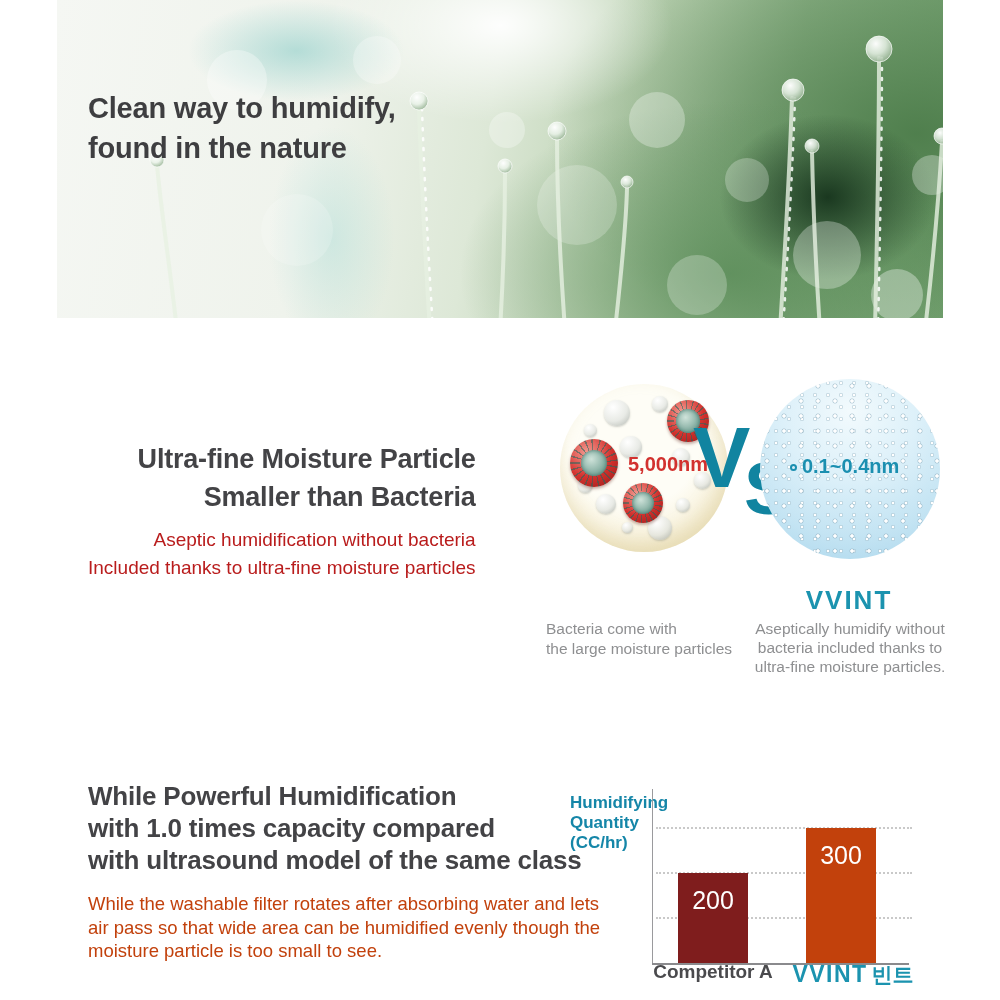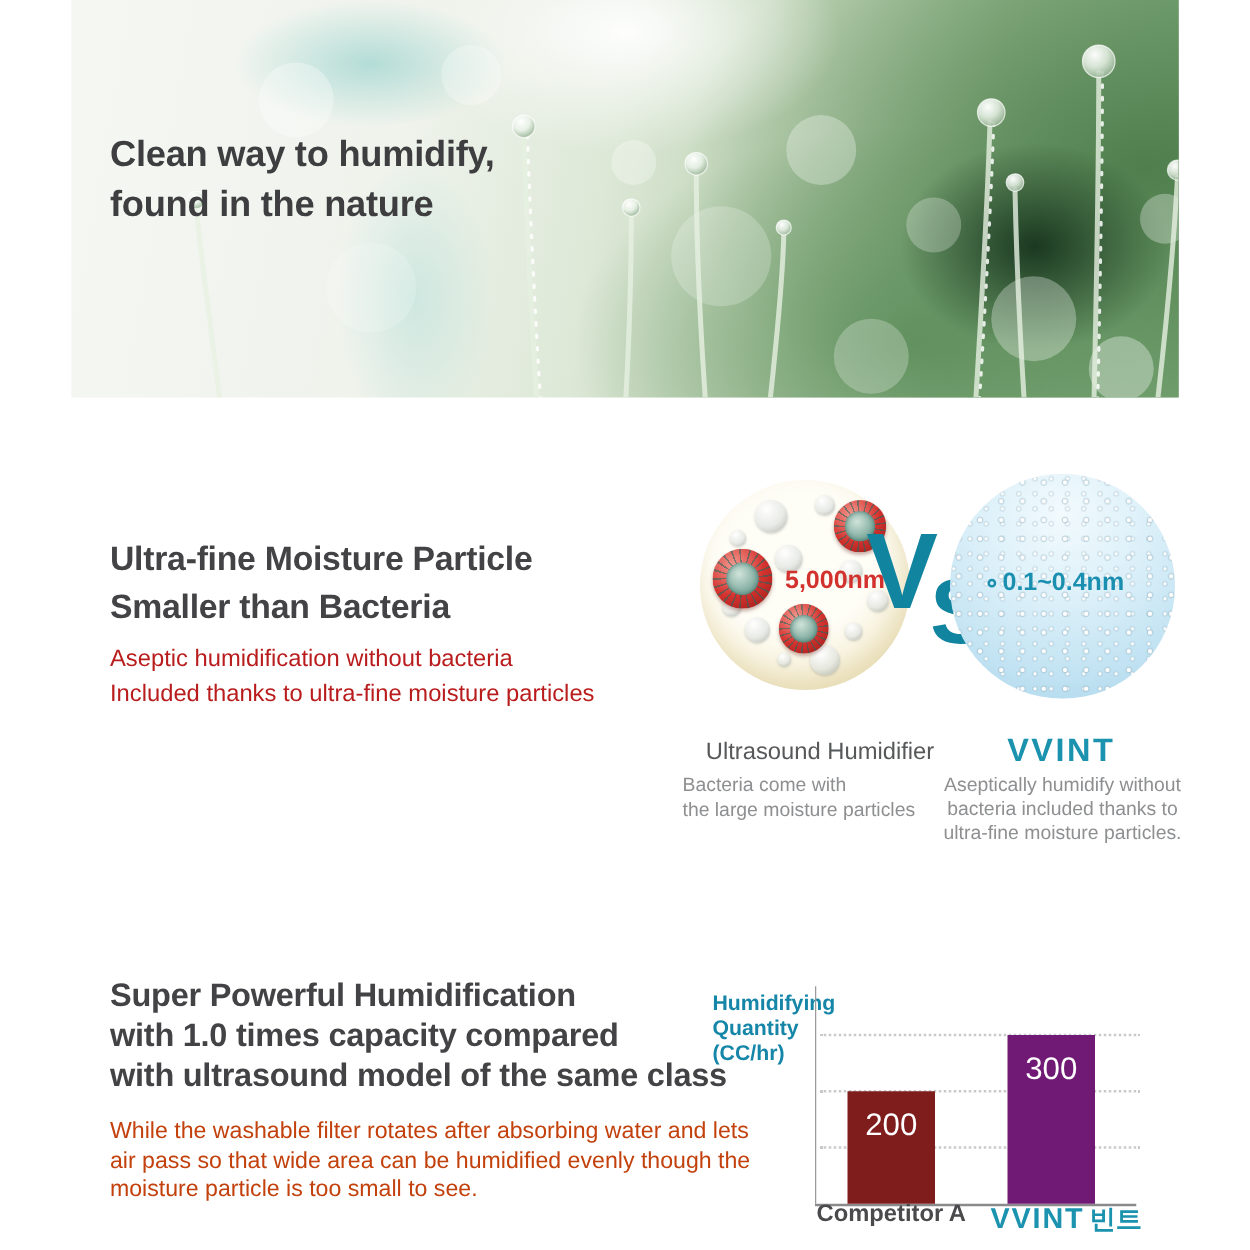--- a/index.html
+++ b/index.html
@@ -14,25 +14,25 @@
       radial-gradient(ellipse 90px 160px at 31% 75%, rgba(170,220,215,.45), rgba(170,220,215,0) 70%),
       radial-gradient(ellipse 230px 130px at 50% 8%, rgba(255,255,255,.95), rgba(255,255,255,0) 75%),
       radial-gradient(ellipse 150px 115px at 87% 62%, rgba(16,44,23,.88), rgba(16,44,23,0) 72%),
       radial-gradient(ellipse 330px 210px at 76% 86%, rgba(90,140,88,.85), rgba(90,140,88,0) 82%),
       radial-gradient(ellipse 430px 270px at 97% 42%, rgba(74,122,72,.9), rgba(74,122,72,0) 86%),
       linear-gradient(100deg, #f5f7f3 0%, #eff3ec 30%, #dde8d7 48%, #bdd3b4 63%, #93b78d 80%, #7ba877 100%);
   }
   .hero svg { position:absolute; left:0; top:0; }
 
   .hero-text { position:absolute; left:88px; top:88px; }
-  .hero-title { font-size:29px; line-height:40px; font-weight:bold; color:#3e3e40; letter-spacing:-0.2px;margin-top:16px; }
+  .hero-title { font-size:29px; line-height:40px; font-weight:bold; color:#3e3e40; letter-spacing:-0.2px; }
   .hero-sub { margin-top:12px; font-size:19px; line-height:29px; color:#9c9ea0; }
 
   
-  .sec2-text { position:absolute; left:88px; top:428px; }
+  .sec2-text { position:absolute; left:88px; top:440px;text-align:right; }
   .sec-title { font-size:27px; line-height:38px; font-weight:bold; color:#434346; letter-spacing:-0.2px; }
   .sec-sub { margin-top:10px; font-size:19px; line-height:28px; color:#b91c1c; }
 
   .circle-left {
     position:absolute; left:560px; top:384px; width:168px; height:168px; border-radius:50%;
     background: radial-gradient(circle at 44% 34%, #fefdf6 45%, #f7f0d8 72%, #eee3ba 100%);
     box-shadow: inset -4px -10px 18px rgba(205,190,130,.35);
   }
   .bubble {
     position:absolute; border-radius:50%;
@@ -77,21 +77,21 @@
   .sec3-title { font-size:26px; line-height:32px; font-weight:bold; color:#434346; letter-spacing:-0.2px; }
   .sec3-body { margin-top:16px; font-size:18.5px; line-height:23.5px; color:#c2410c; }
 
   .chart { position:absolute; left:565px; top:785px; width:420px; height:215px; }
   .chart-ylabel { position:absolute; left:5px; top:8px; font-size:17px; line-height:20px; font-weight:bold; color:#1586a8; }
   .chart-vaxis { position:absolute; left:87px; top:4px; width:1px; height:174px; background:#9a9a9d; }
   .chart-haxis { position:absolute; left:87px; top:178px; width:257px; height:2px; background:#8a8a8d; }
   .gridline { position:absolute; left:91px; width:256px; height:0; border-top:2px dotted #c9c9c9; }
   .bar { position:absolute; width:70px; text-align:center; color:#ffffff; font-size:25px; padding-top:13px; }
   .bar-gray { left:113px; top:88px; height:90px; background:#7f1d1d; }
-  .bar-teal { left:241px; top:43px; height:135px; background:#701a75; }
+  .bar-teal { left:241px; top:43px; height:135px; background:#c2410c; }
   .cat-label { position:absolute; top:176px; width:170px; text-align:center; white-space:nowrap; }
   .cat-a { left:63px; font-size:19px; font-weight:bold; color:#4a4a4d; }
   .cat-v { left:203px; }
   .cat-v .logo { font-size:23px; font-weight:800; letter-spacing:1.5px; color:#1b93af; }
   .cat-v .suffix { font-size:21px; font-weight:bold; color:#1b93af; margin-left:4px; }
 </style>
 </head>
 <body>
 
 <div class="page">
@@ -195,35 +195,34 @@
   <div class="label-5000">5,000nm</div>
 
   <div class="vs-v">V</div>
   <div class="vs-s">S</div>
 
   <div class="circle-right"></div>
   <div class="label-04">
     <span class="tiny-circle"></span><span>0.1~0.4nm</span>
   </div>
 
-  <div class="cmp-left-name">Ultrasound Humidifier</div>
   <div class="cmp-left-desc">
     <div>Bacteria come with</div>
     <div>the large moisture particles</div>
   </div>
   <div class="cmp-right-name">VVINT</div>
   <div class="cmp-right-desc">
     <div>Aseptically humidify without</div>
     <div>bacteria included thanks to</div>
     <div>ultra-fine moisture particles.</div>
   </div>
 
   <div class="sec3-text">
     <div class="sec3-title">
-      <div>Super Powerful Humidification</div>
+      <div>While Powerful Humidification</div>
       <div>with 1.0 times capacity compared</div>
       <div>with ultrasound model of the same class</div>
     </div>
     <div class="sec3-body">
       <div>While the washable filter rotates after absorbing water and lets</div>
       <div>air pass so that wide area can be humidified evenly though the</div>
       <div>moisture particle is too small to see.</div>
     </div>
   </div>
 

